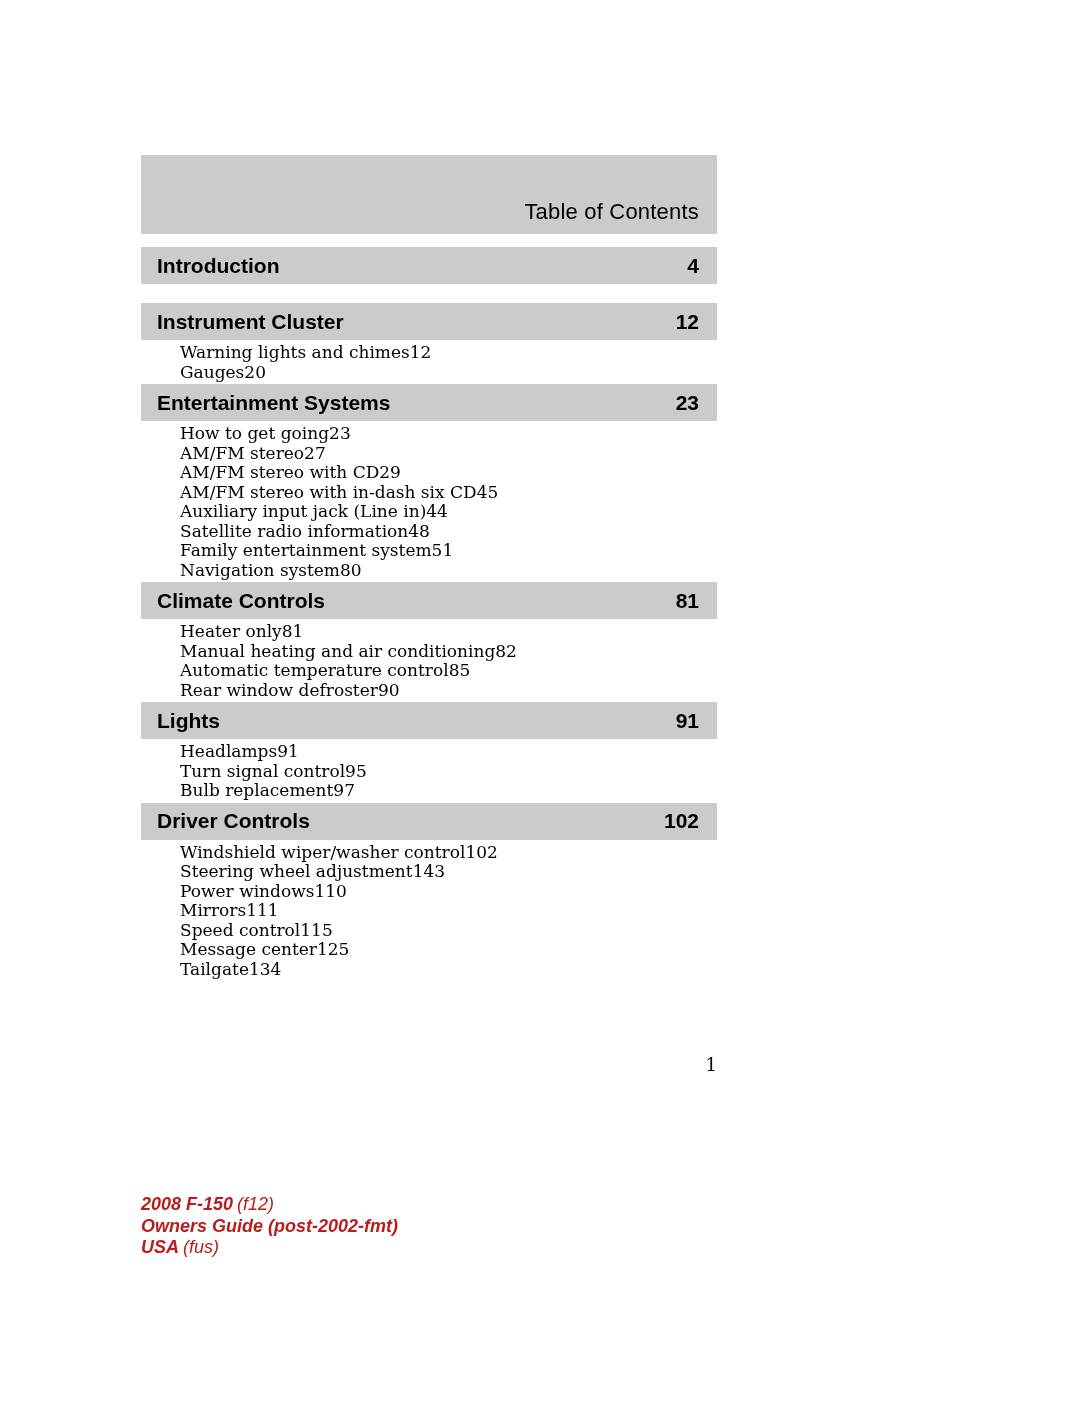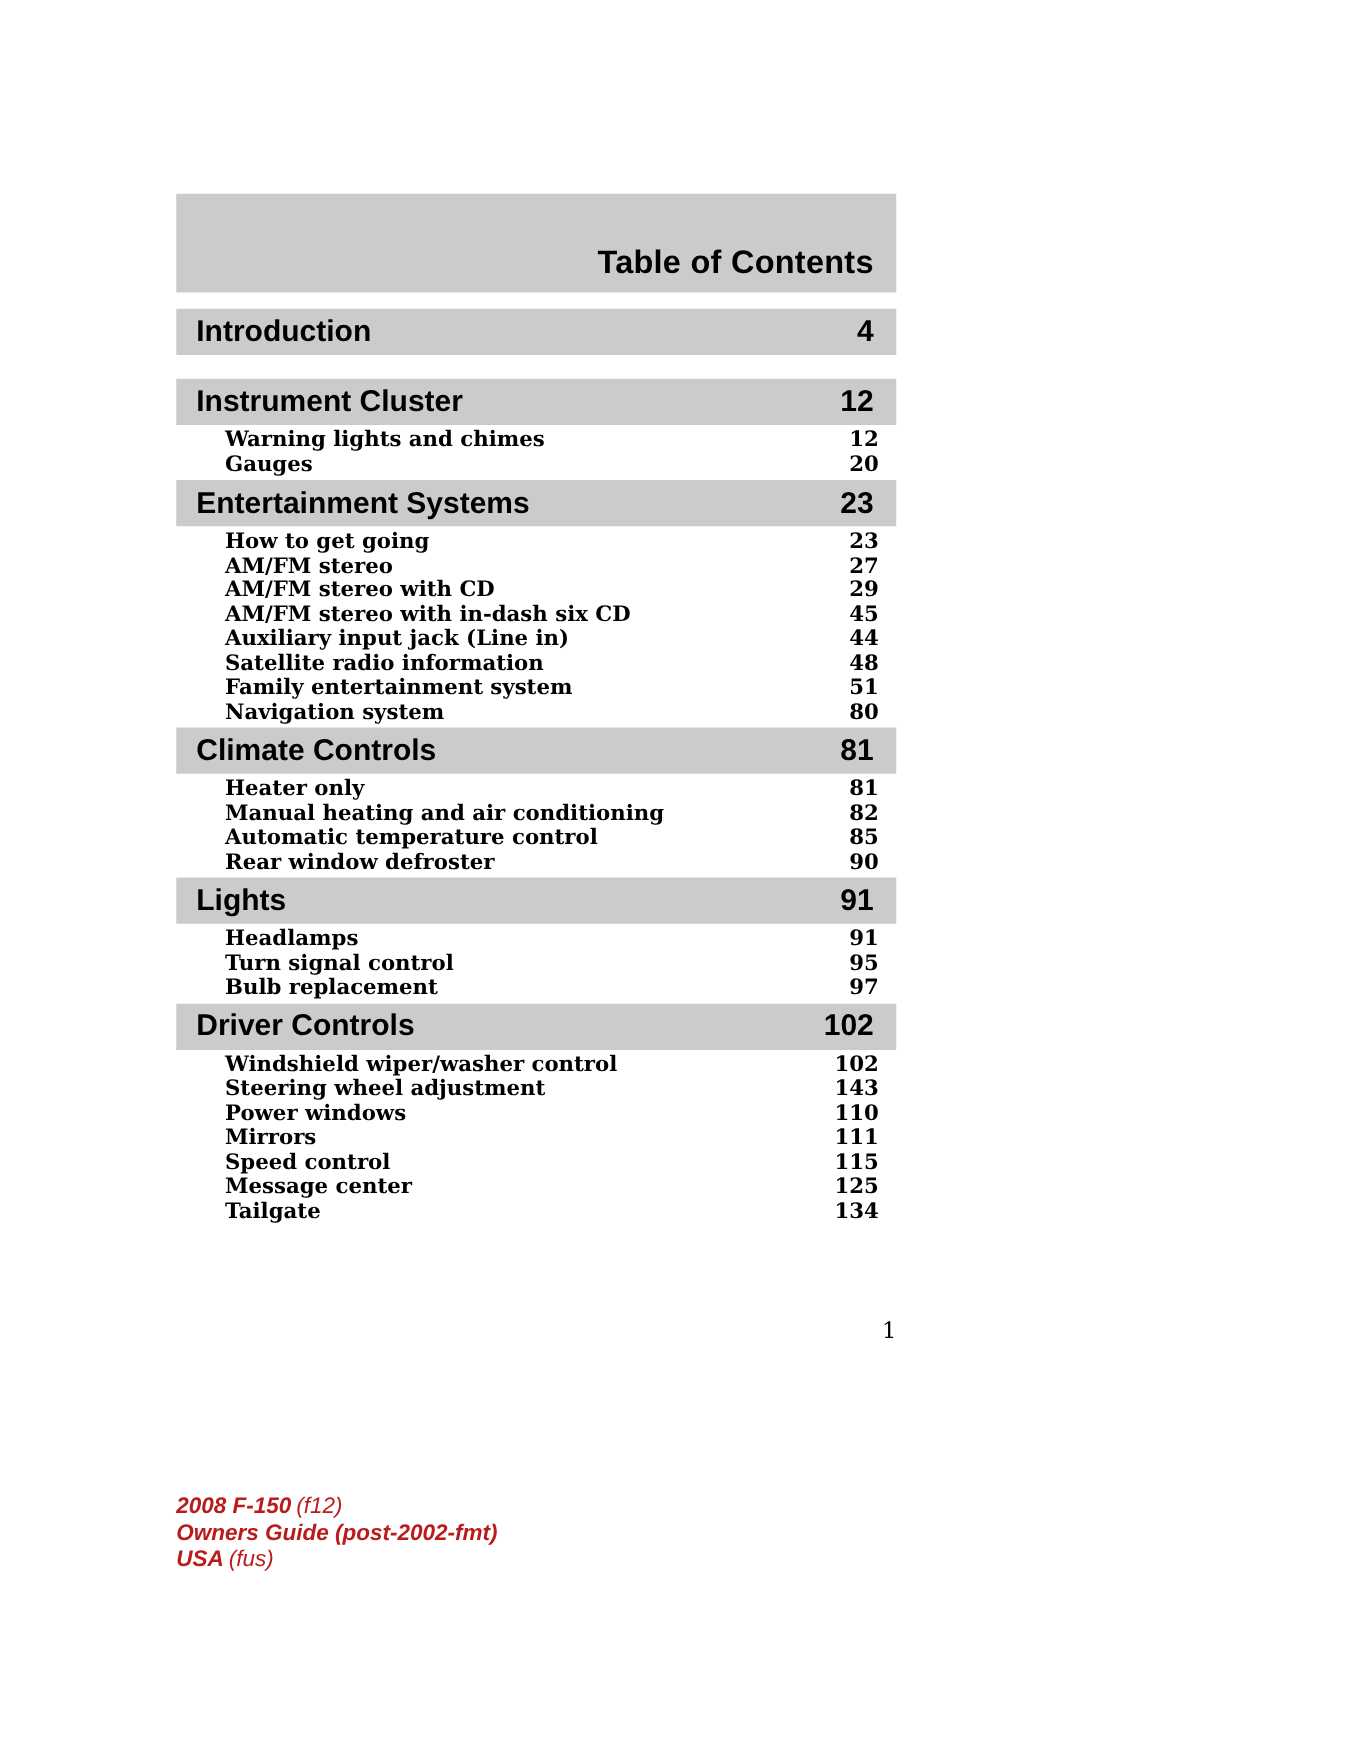--- a/index.html
+++ b/index.html
@@ -21,48 +21,47 @@
   .toc-header {
     position: relative;
     height: 79px;
     background: #cbcbcb;
     margin-bottom: 13px;
   }
   .toc-title {
     position: absolute;
     right: 18px;
     bottom: 9px;
-    font-size: 26px;
-    font-weight: bold;
+    font-size: 22px;
+    font-weight: normal;
     letter-spacing: 0.2px;
   }
   section.toc-section { margin: 0; }
   section.toc-section.no-items { margin-bottom: 19px; }
   .bar {
     height: 37px;
     background: #cbcbcb;
     display: flex;
     justify-content: space-between;
     align-items: center;
     padding: 0 18px 0 16px;
-    font-size: 24px;
+    font-size: 21px;
     font-weight: bold;
   }
   .sublist {
     list-style: none;
     margin: 0;
     padding: 3px 14px 2px 39px;
     font-family: "DejaVu Serif", serif;
     font-size: 17px;
     line-height: 19.5px;
   }
   .item {
     display: flex;
-    justify-content: space-between;
-    font-weight: bold;
+    justify-content: flex-start;
   }
   .page-number {
     margin-top: 74px;
     text-align: right;
     font-family: "DejaVu Serif", serif;
     font-size: 18px;
     line-height: 20px;
   }
   .footer {
     position: absolute;

